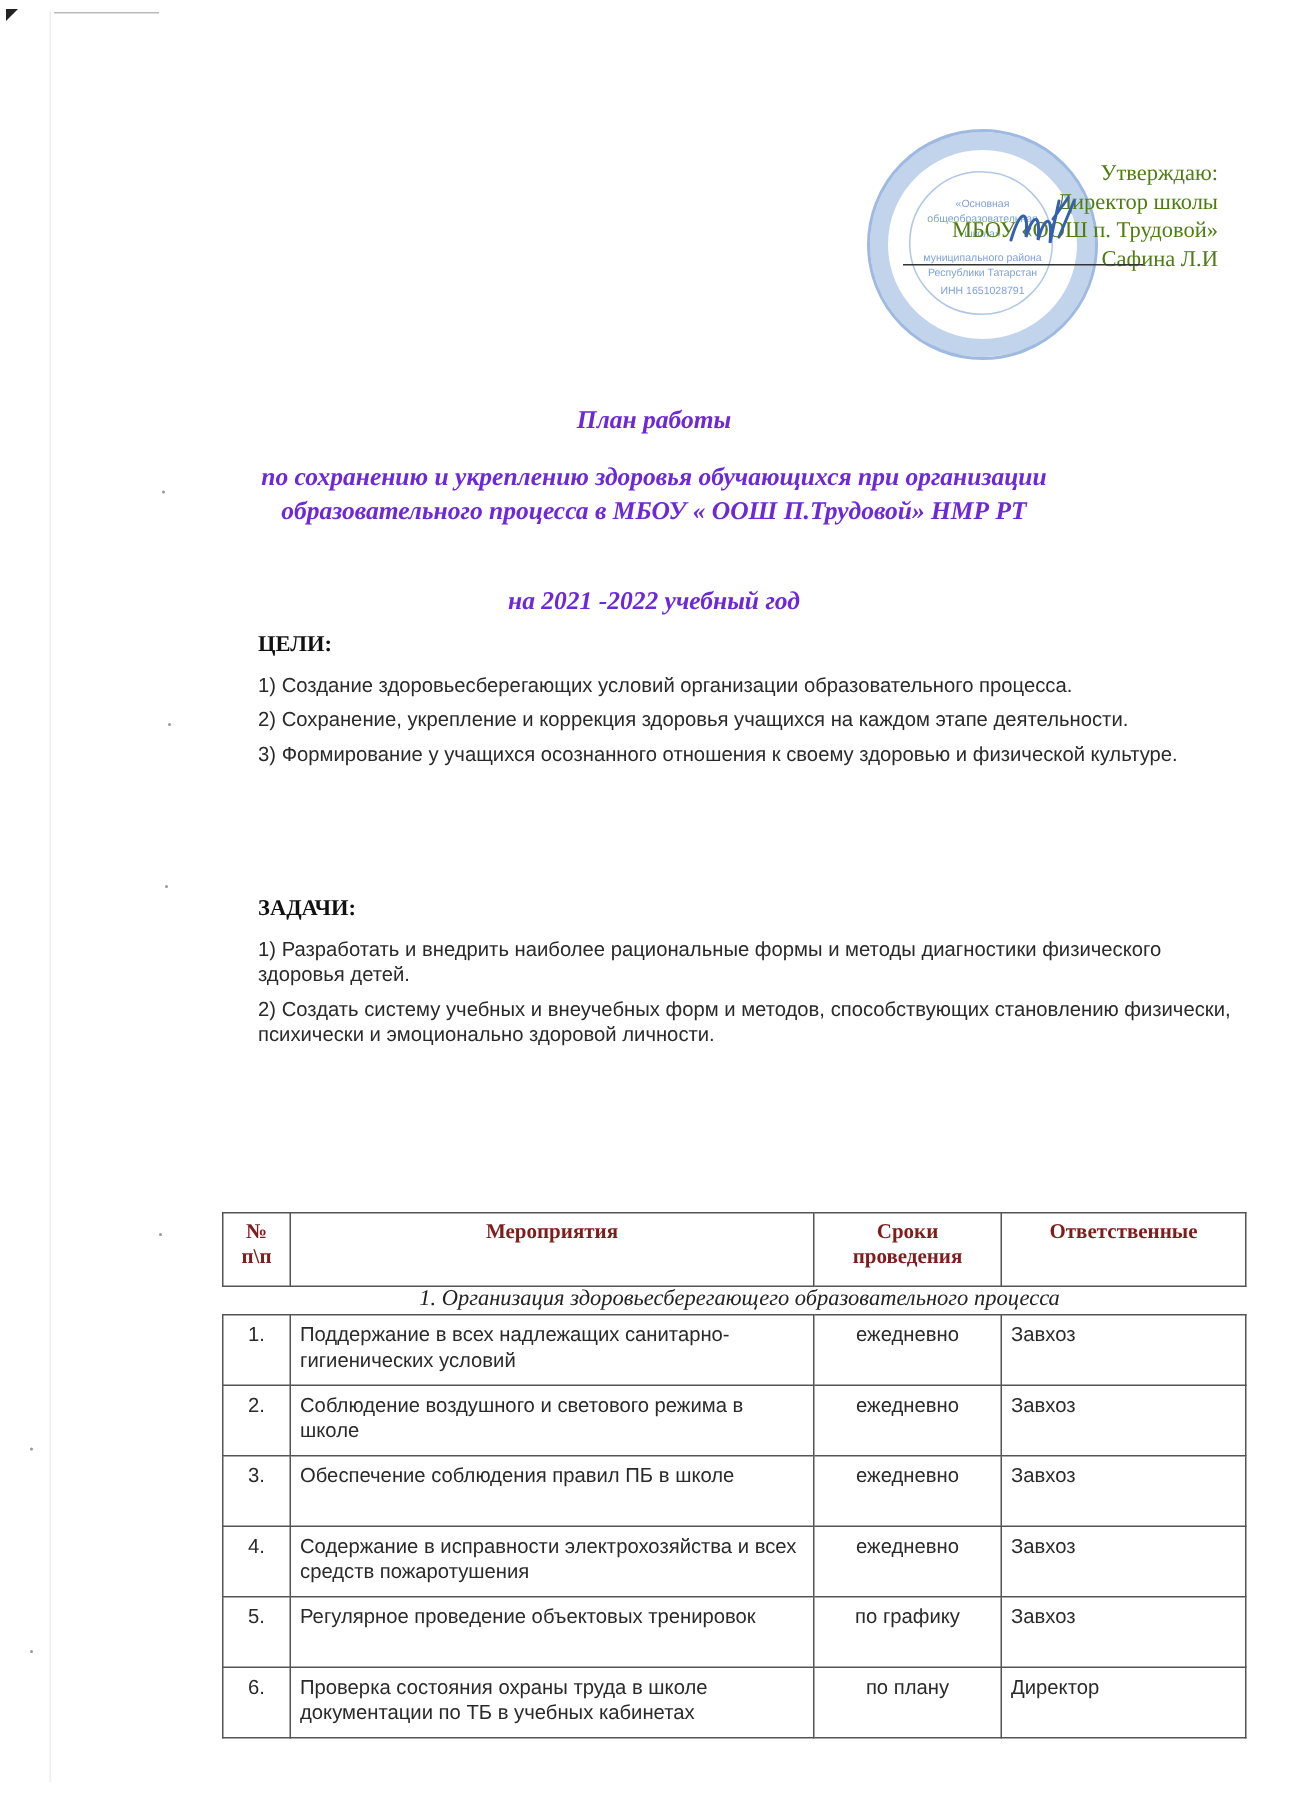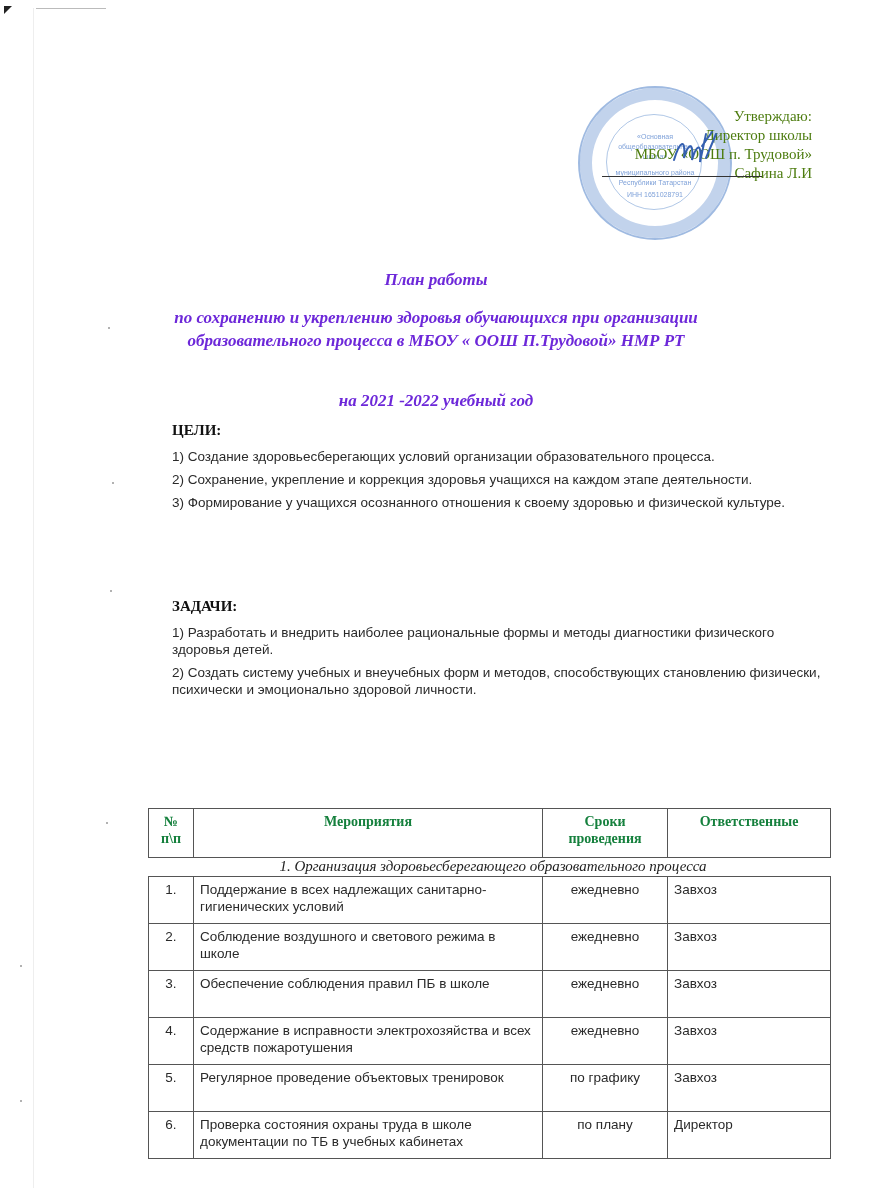--- a/index.html
+++ b/index.html
@@ -30,21 +30,21 @@
 
     .section { position: absolute; left: 172px; width: 660px; font-family: "Liberation Sans", sans-serif; font-size: 13.5px; color: #2a2a2a; }
     .section .head { font-weight: bold; font-family: "Liberation Serif", serif; font-size: 15px; margin-bottom: 9px; color: #111; }
     .section p { margin: 0 0 6px 0; line-height: 17px; }
     .goals { top: 422px; }
     .tasks { top: 598px; }
 
     table.plan { position: absolute; left: 148px; border-collapse: collapse; font-family: "Liberation Sans", sans-serif; font-size: 13.5px; color: #2a2a2a; }
     table.plan td, table.plan th { border: 1px solid #555; vertical-align: top; padding: 4px 6px; line-height: 17px; }
     .header-table { top: 808px; }
-    .header-table th { font-family: "Liberation Serif", serif; font-weight: bold; font-size: 14px; height: 40px; color: #15803d; }
+    .header-table th { font-family: "Liberation Serif", serif; font-weight: bold; font-size: 14px; height: 40px; color: #7f1d1d; }
     .section-caption { position: absolute; top: 858px; left: 150px; width: 686px; text-align: center;
       font-family: "Liberation Serif", serif; font-style: italic; font-weight: normal; font-size: 15px; color: #222; }
     .body-table { top: 876px; }
     .body-table td { height: 38px; }
     .c-num { width: 32px; text-align: center; }
     .c-act { width: 336px; }
     .c-term { width: 112px; text-align: center; }
     .c-resp { width: 150px; }
     .specks span { position: absolute; width: 2px; height: 2px; background: #999; border-radius: 1px; }
   </style>

